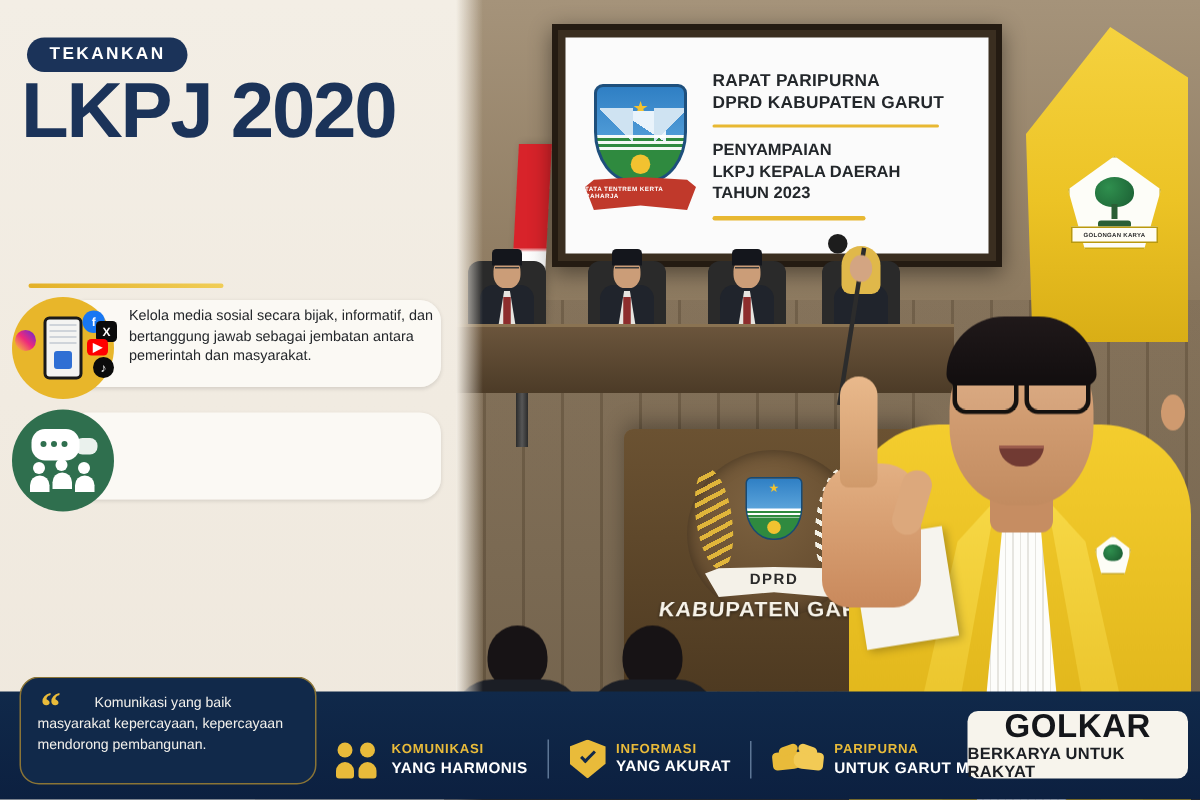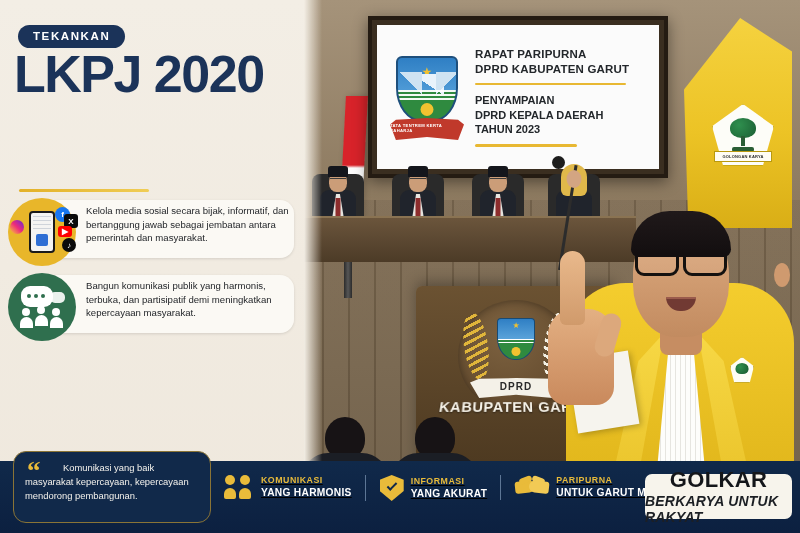--- a/index.html
+++ b/index.html
@@ -489,21 +489,21 @@
     text-indent:38px;
   }
 
   
   .bottombar{
     position:absolute; left:0; bottom:0; width:100%; height:72px;
     background:linear-gradient(180deg,#10294a,#0c2040);
   }
   .feats{
     position:absolute; left:224px; bottom:14px; height:44px;
-    display:flex; align-items:flex-start;text-decoration:underline;
+    display:flex; align-items:flex-end;
   }
   .feat{ display:flex; align-items:center; gap:7px; padding-right:13px; }
   .feat + .feat{ border-left:1.5px solid #5d7695; padding-left:14px; }
   .fi{ flex:0 0 auto; }
   .ft1{ color:#e9bb3a; font-size:8.8px; font-weight:bold; letter-spacing:.5px; line-height:1.3;}
   .ft2{ color:#ffffff; font-size:10.2px; font-weight:bold; letter-spacing:.3px; line-height:1.3;}
 
   .ic-people{ position:relative; width:30px; height:24px; }
   .ic-people b{ position:absolute; bottom:0; width:12px;height:11px;border-radius:6px 6px 2px 2px;background:#e9bb3a;}
   .ic-people b:nth-child(1){left:0;} .ic-people b:nth-child(2){left:15px;}
@@ -523,21 +523,21 @@
     background:#f2ca55; border-radius:8px 4px 4px 8px; transform:rotate(6deg);}
   .ic-hands .f1{ position:absolute; left:4px; top:1px; width:13px;height:6px;background:#e9bb3a;border-radius:4px;transform:rotate(-20deg);}
   .ic-hands .f2{ position:absolute; right:4px; top:1px; width:13px;height:6px;background:#f2ca55;border-radius:4px;transform:rotate(20deg);}
 
   .logo{
     position:absolute; right:8px; bottom:14px; width:147px; height:45px;
     background:#f7f4ec; border-radius:7px;
     display:flex; flex-direction:column; align-items:center; justify-content:center;
   }
   .logo .l1{ font-size:22px; font-weight:bold; color:#14161a; letter-spacing:.4px; line-height:1;}
-  .logo .l2{ font-size:14px; font-weight:bold; color:#1c1f24; letter-spacing:.2px; margin-top:2px;font-style:italic;}
+  .logo .l2{ font-size:11px; font-weight:bold; color:#1c1f24; letter-spacing:.2px; margin-top:2px;}
 </style>
 </head>
 <body>
 
 <div id="poster">
 
   <div class="photo">
     <div class="wall"></div>
     <div class="wallLight"></div>
 
@@ -557,21 +557,21 @@
             <div class="ribbon">
               <span>TATA TENTREM KERTA RAHARJA</span>
             </div>
           </div>
         </div>
         <div class="slide-txt">
           <div class="slide-line1">RAPAT PARIPURNA</div>
           <div class="slide-line2">DPRD KABUPATEN GARUT</div>
           <div class="slide-rule"></div>
           <div class="slide-sub">PENYAMPAIAN</div>
-          <div class="slide-sub">DPRD KEPALA DAERAH</div>
+          <div class="slide-sub">LKPJ KEPALA DAERAH</div>
           <div class="slide-sub">TAHUN 2023</div>
           <div class="slide-rule2"></div>
         </div>
       </div>
     </div>
 
     <div class="flag-gk"></div>
     <div class="gk-logo">
       <div class="gk-pent"></div>
       <div class="gk-tree"></div>
@@ -717,21 +717,20 @@
             <div class="ppl">
               <b></b>
                 <b></b>
                 <b></b>
                 <u></u>
                 <u></u>
                 <u></u>
             </div>
           </div>
         </div>
-        <div class="ctext">Bangun komunikasi publik yang harmonis, terbuka, dan partisipatif demi meningkatkan kepercayaan masyarakat.</div>
       </div>
 
 
     </div>
   </div>
 
   <div class="bottombar">
     <div class="feats">
 
       <div class="feat">

